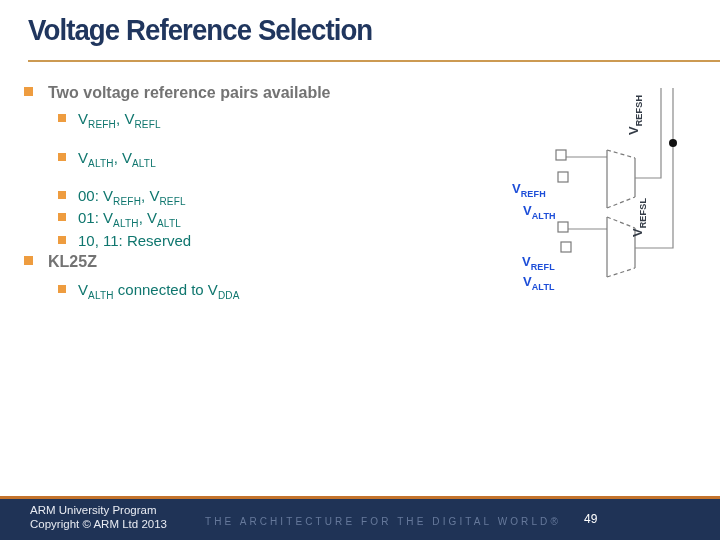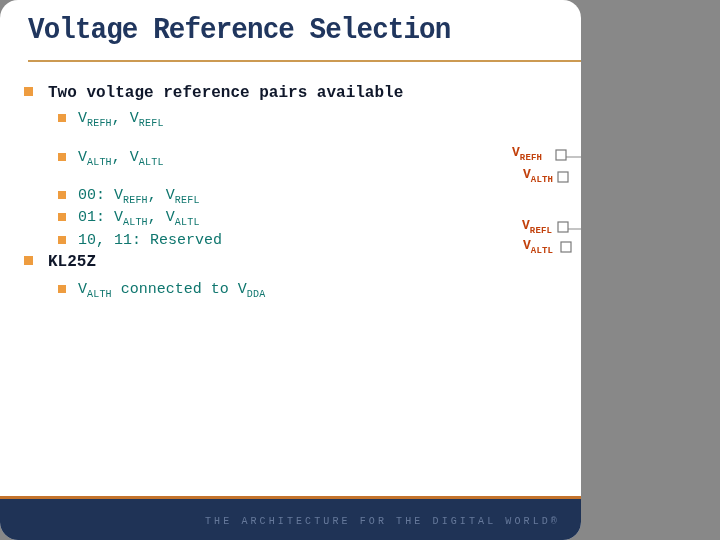--- a/index.html
+++ b/index.html
@@ -1,42 +1,42 @@
 <!DOCTYPE html>
 <html><head>
 <meta charset="utf-8">
 <style>
   html,body{margin:0;padding:0;background:#888;}
   .slide{
-    position:relative;width:581px;height:540px;background:#ffffff;
-    overflow:hidden;font-family:Liberation Mono, monospace;border-radius:18px;
+    position:relative;width:720px;height:540px;background:#ffffff;
+    overflow:hidden;font-family:Liberation Sans, sans-serif;
   }
   
   .title{
     position:absolute;left:28px;top:13px;font-size:30px;font-weight:bold;
     color:#20365E;letter-spacing:-1px;transform:scaleX(.92);transform-origin:left top;
     white-space:nowrap;
   }
   .title-rule{position:absolute;left:28px;right:0;top:60px;height:2px;background:#CC9A52;}
   
   .row{position:absolute;white-space:nowrap;}
   .row .bullet{position:absolute;display:block;background:#EE9C3F;}
-  .l1{left:48px;font-size:16px;font-weight:bold;color:#0f172a;}
+  .l1{left:48px;font-size:16px;font-weight:bold;color:#737373;}
   .l1 .bullet{left:-24px;top:3px;width:9px;height:9px;}
   .l2{left:78px;font-size:15px;font-weight:normal;color:#0f766e;}
   .l2 .bullet{left:-20px;top:4px;width:8px;height:8px;}
   .row sub{font-size:10px;letter-spacing:.2px;}
   .r0{top:84px}.r1{top:110px}.r2{top:149px}.r3{top:158px}
   .r4{top:187px}.r5{top:209px}.r6{top:232px}.r7{top:253px}.r8{top:281px}
   
   .diagram{position:absolute;left:500px;top:80px;width:220px;height:200px;}
   .diagram svg{position:absolute;left:0;top:0;}
   .dlabel{
-    position:absolute;font-weight:bold;color:#c2410c;font-size:13px;
-    line-height:13px;white-space:nowrap;
+    position:absolute;font-weight:bold;color:#1d4ed8;font-size:13px;
+    line-height:13px;white-space:nowrap;margin-top:36px;
   }
   .dlabel sub{font-size:9px;letter-spacing:.2px;}
   .vlabel{
     position:absolute;font-weight:bold;color:#333B46;font-size:13px;
     line-height:15px;height:15px;white-space:nowrap;
     transform:rotate(-90deg);transform-origin:0 100%;
   }
   .vlabel sub{font-size:9px;letter-spacing:.2px;}
   .refsh-pos{left:141px;top:40px;}
   .refsl-pos{left:145px;top:142px;}
@@ -122,18 +122,19 @@
     </svg>
     <div class="dlabel" style="left:12px;top:66px"><span>V</span><sub>REFH</sub></div>
     <div class="dlabel" style="left:23px;top:88px"><span>V</span><sub>ALTH</sub></div>
     <div class="dlabel" style="left:22px;top:139px"><span>V</span><sub>REFL</sub></div>
     <div class="dlabel" style="left:23px;top:159px"><span>V</span><sub>ALTL</sub></div>
     <div class="vlabel refsh-pos"><span>V</span><sub>REFSH</sub></div>
     <div class="vlabel refsl-pos"><span>V</span><sub>REFSL</sub></div>
   </div>
 
   <div class="footer">
+    <div class="copyright"><span>ARM University Program</span><br><span>Copyright © ARM Ltd 2013</span></div>
     <div class="tagline">THE ARCHITECTURE FOR THE DIGITAL WORLD®</div>
     <div class="pagenum">49</div>
     <div class="arm-logo"><span>ARM</span><span class="reg">®</span></div>
   </div>
 
 </div>
 
 </body></html>

